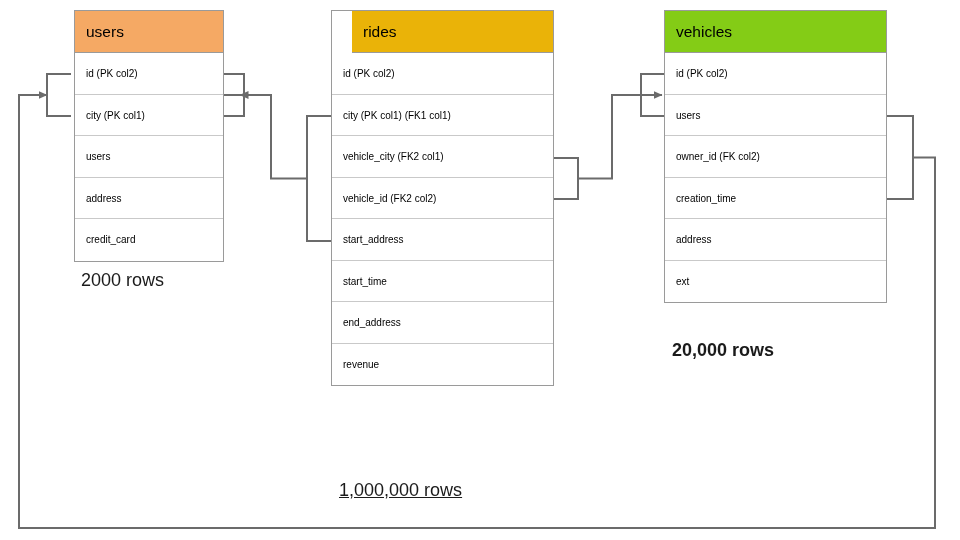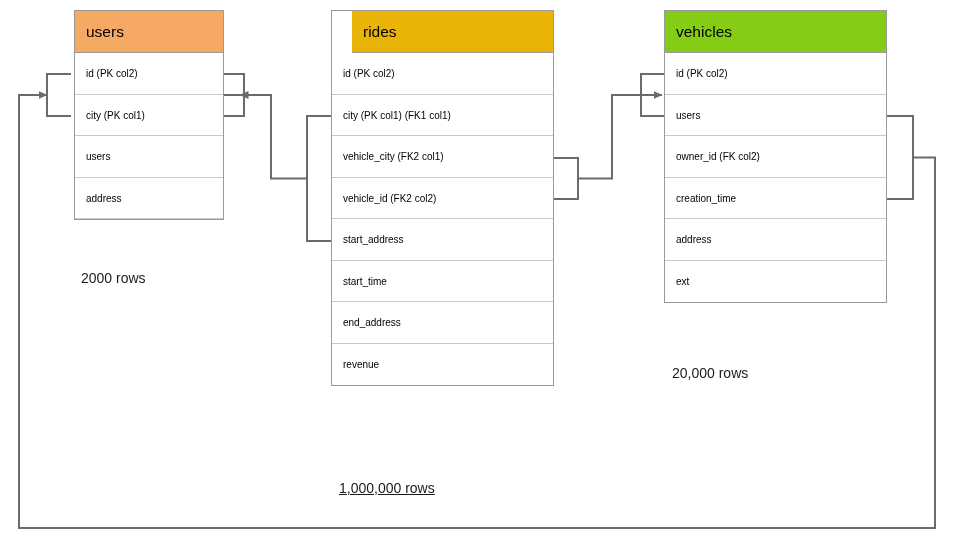--- a/index.html
+++ b/index.html
@@ -55,21 +55,21 @@
     color: #000000;
     border-bottom: 1px solid #c9c9c9;
     white-space: nowrap;
     overflow: hidden;
   }
   .table-col.last {
     border-bottom: none;
   }
   .rowcount {
     position: absolute;
-    font-size: 14px;
+    font-size: 18px;
     color: #1a1a1a;
     white-space: nowrap;
   }
 </style>
 </head>
 <body>
 
 <div id="canvas">
 
   <svg id="edges" viewBox="0 0 960 540" width="960" height="540" xmlns="http://www.w3.org/2000/svg">
@@ -107,20 +107,21 @@
       <path d="M913,157.5 L935,157.5 L935,528 L19,528 L19,95 L47,95" marker-end="url(#arrowhead)"></path>
     </g>
   </svg>
 
   <div class="table-box" style="left:74px; top:10px; width:150px;">
     <div class="table-header" style="background:#f5a964;">users</div>
     <div class="table-col">id (PK col2)</div>
     <div class="table-col">city (PK col1)</div>
     <div class="table-col">users</div>
     <div class="table-col">address</div>
+    <div class="table-col last">credit_card</div>
   </div>
   <div class="rowcount" style="left:81px; top:270px;">2000 rows</div>
 
   <div class="table-box" style="left:331px; top:10px; width:223px;">
     <div class="table-header" style="background:#eab308;margin-left:20px;">rides</div>
     <div class="table-col">id (PK col2)</div>
     <div class="table-col">city (PK col1) (FK1 col1)</div>
     <div class="table-col">vehicle_city (FK2 col1)</div>
     <div class="table-col">vehicle_id (FK2 col2)</div>
     <div class="table-col">start_address</div>
@@ -132,15 +133,15 @@
 
   <div class="table-box" style="left:664px; top:10px; width:223px;">
     <div class="table-header" style="background:#84cc16;">vehicles</div>
     <div class="table-col">id (PK col2)</div>
     <div class="table-col">users</div>
     <div class="table-col">owner_id (FK col2)</div>
     <div class="table-col">creation_time</div>
     <div class="table-col">address</div>
     <div class="table-col last">ext</div>
   </div>
-  <div class="rowcount" style="left:672px; top:365px;">20,000 rows</div>
+  <div class="rowcount" style="left:672px; top:340px;font-weight:bold;">20,000 rows</div>
 
 </div>
 
 </body></html>

